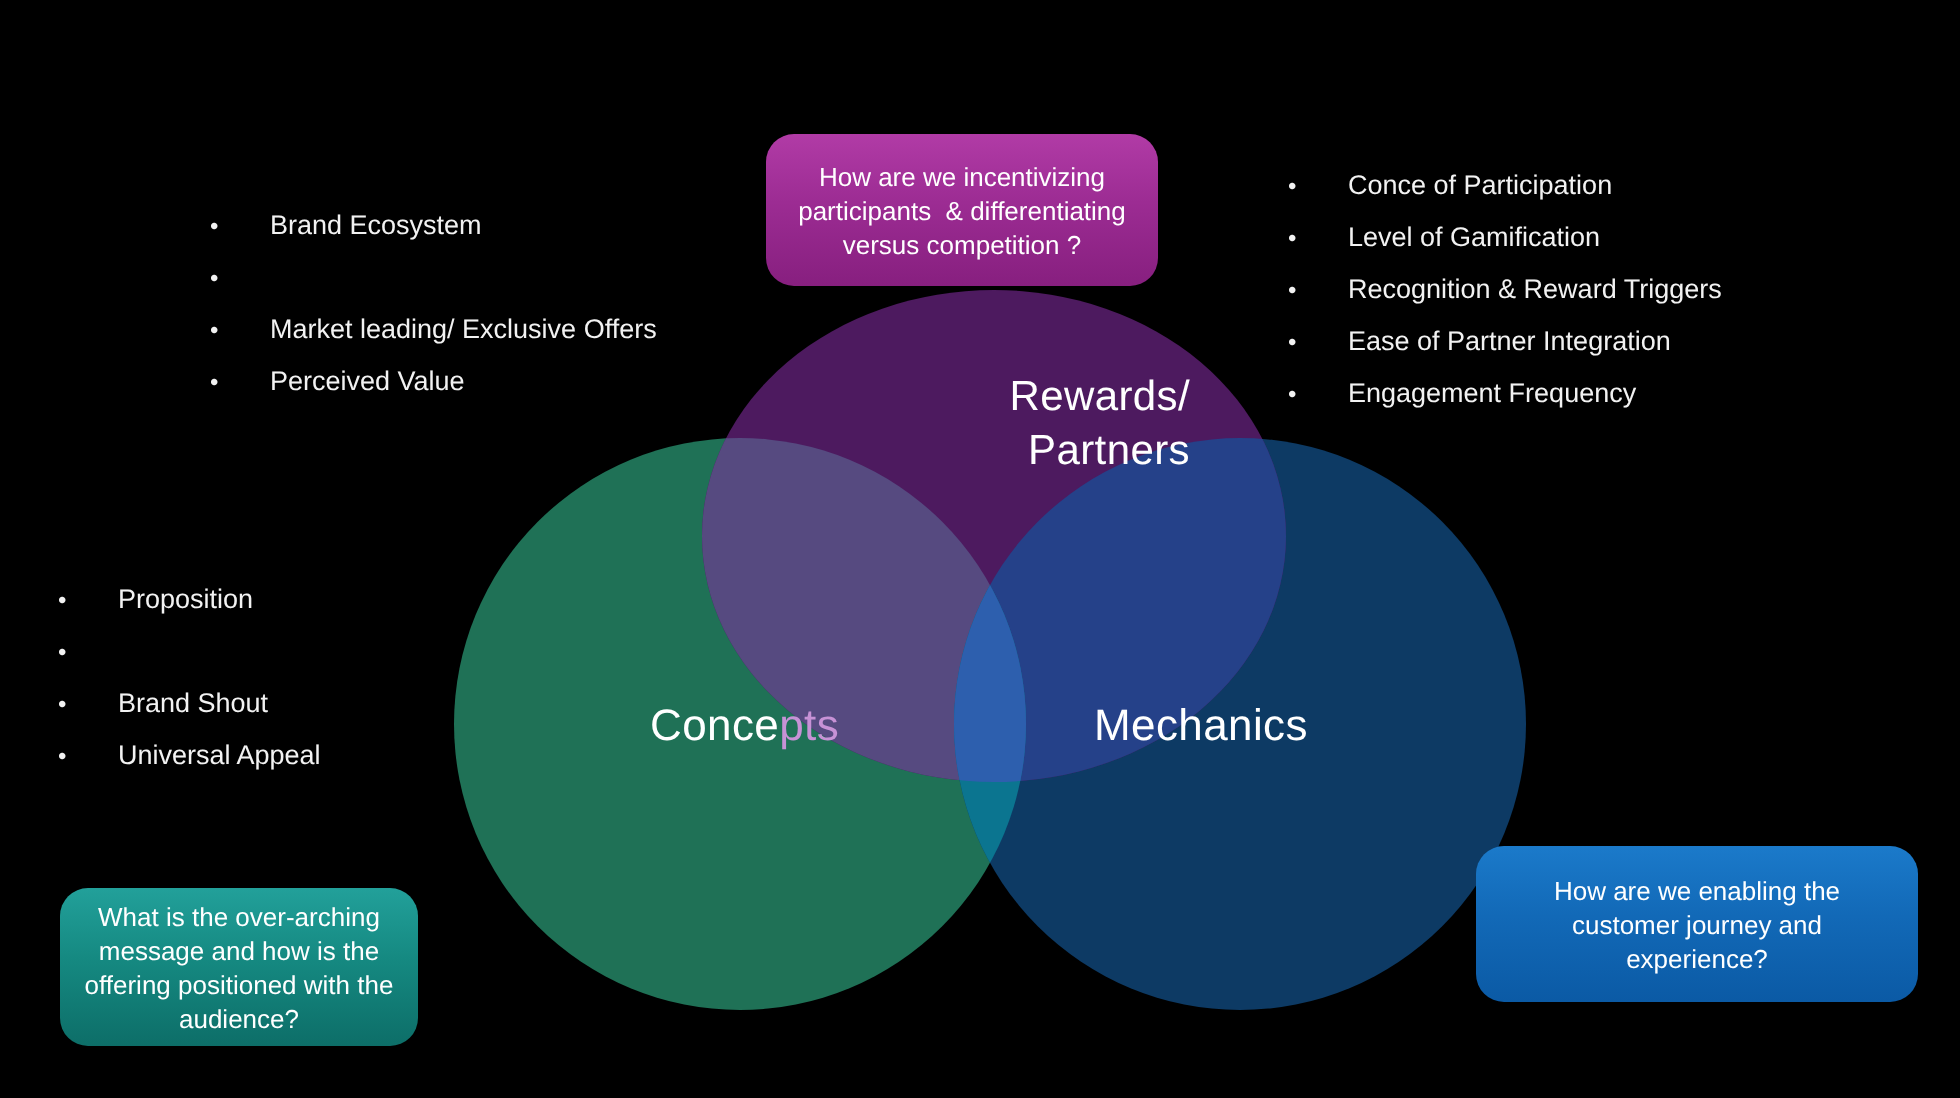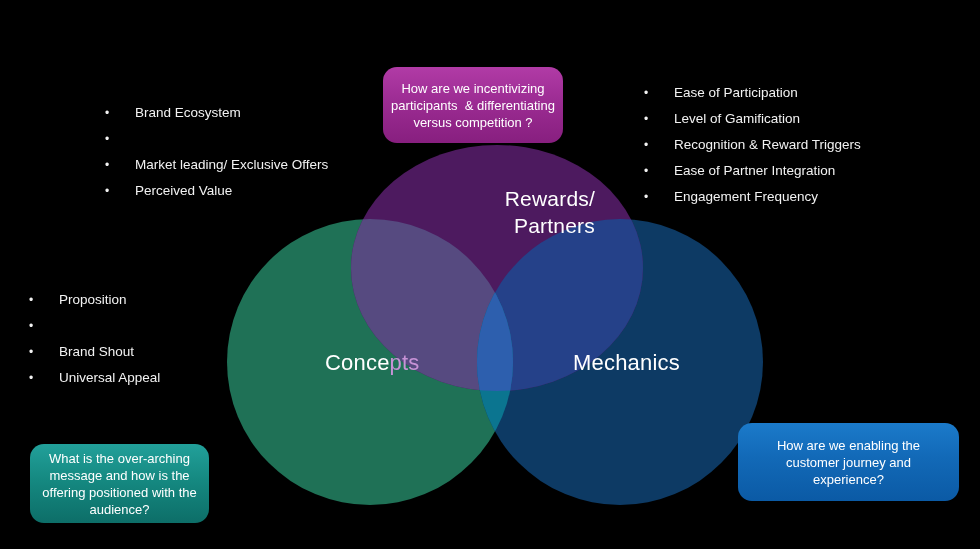--- a/index.html
+++ b/index.html
@@ -20,34 +20,34 @@
     font-size: 22px;
     letter-spacing: 0.2px;
     white-space: nowrap;
   }
   .venn-label.rewards {
     left: 395px; top: 185px; width: 200px;
     text-align: right; font-size: 21px; line-height: 27px;
   }
   .venn-label.concepts { left: 325px; top: 350px; }
   .venn-label.concepts .tint { color: #c792d6; }
-  .venn-label.mechanics { left: 573px; top: 350px; }
+  .venn-label.mechanics { left: 547px; top: 350px; }
 
   
   .callout {
     position: absolute;
     border-radius: 14px;
     display: flex; align-items: center; justify-content: center;
     color: #fff; text-align: center;
     font-size: 13px; line-height: 17px;
     padding: 6px 8px; box-sizing: border-box;
   }
   .callout p { margin: 0; white-space: pre-wrap; }
   .callout.rewards-q {
-    left: 383px; top: 67px; width: 180px; height: 76px;
+    left: 383px; top: 67px; width: 196px; height: 76px;
     background: linear-gradient(180deg, #b13ba6 0%, #9c2c93 45%, #871f7f 100%);
   }
   .callout.concepts-q {
     left: 30px; top: 444px; width: 179px; height: 79px;
     background: linear-gradient(180deg, #22a09a 0%, #158981 45%, #0d6e68 100%);
   }
   .callout.mechanics-q {
     left: 738px; top: 423px; width: 221px; height: 78px;
     background: linear-gradient(180deg, #1b7aca 0%, #1269b7 45%, #0b5aa5 100%);
   }
@@ -132,21 +132,21 @@
       </li>
     <li>
       <span class="b">•</span>
       <span>Perceived Value</span>
       </li>
   </ul>
 
   <ul class="bullet-list list-mechanics">
     <li>
       <span class="b">•</span>
-      <span>Ease of Participation</span>
+      <span>Conce of Participation</span>
       </li>
     <li>
       <span class="b">•</span>
       <span>Level of Gamification</span>
       </li>
     <li>
       <span class="b">•</span>
       <span>Recognition &amp; Reward Triggers</span>
       </li>
     <li>

